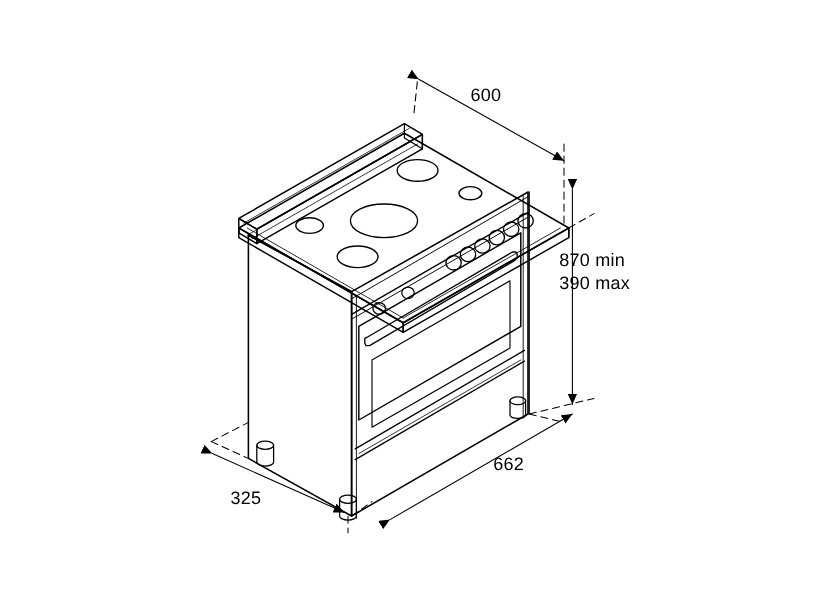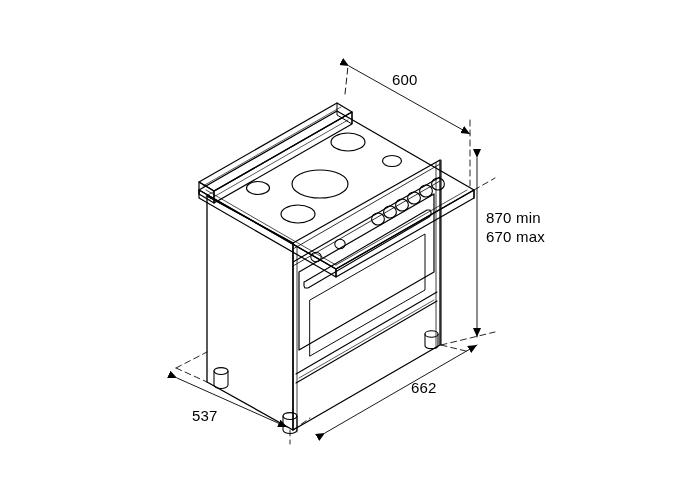--- a/index.html
+++ b/index.html
@@ -30,21 +30,21 @@
     position: absolute;
     font-family: "Liberation Sans", sans-serif;
     font-size: 15px;
     font-weight: 400;
     color: #000000;
     white-space: nowrap;
     letter-spacing: 0.2px;
     line-height: 19px;
   }
   #label-600 { left: 392px; top: 70px; }
-  #label-height { left: 486px; top: 208px; }
+  #label-height { left: 466px; top: 208px; }
   #label-897 { left: 411px; top: 378px; }
   #label-537 { left: 192px; top: 406px; }
 </style>
 </head>
 <body>
 
 <div id="canvas">
 
   <svg id="drawing" viewBox="0 0 700 495">
     <defs>
@@ -193,20 +193,20 @@
         <path d="M177,378 L287,427" marker-start="url(#arrowFill)" marker-end="url(#arrowFill)"></path>
       </g>
 
     </g>
   </svg>
 
   <div class="dim-label" id="label-600">600</div>
 
   <div class="dim-label" id="label-height">
     <div>870 min</div>
-    <div>670 max</div>
+    <div>390 max</div>
   </div>
 
   <div class="dim-label" id="label-897">662</div>
 
-  <div class="dim-label" id="label-537">537</div>
+  <div class="dim-label" id="label-537">325</div>
 
 </div>
 
 </body></html>

